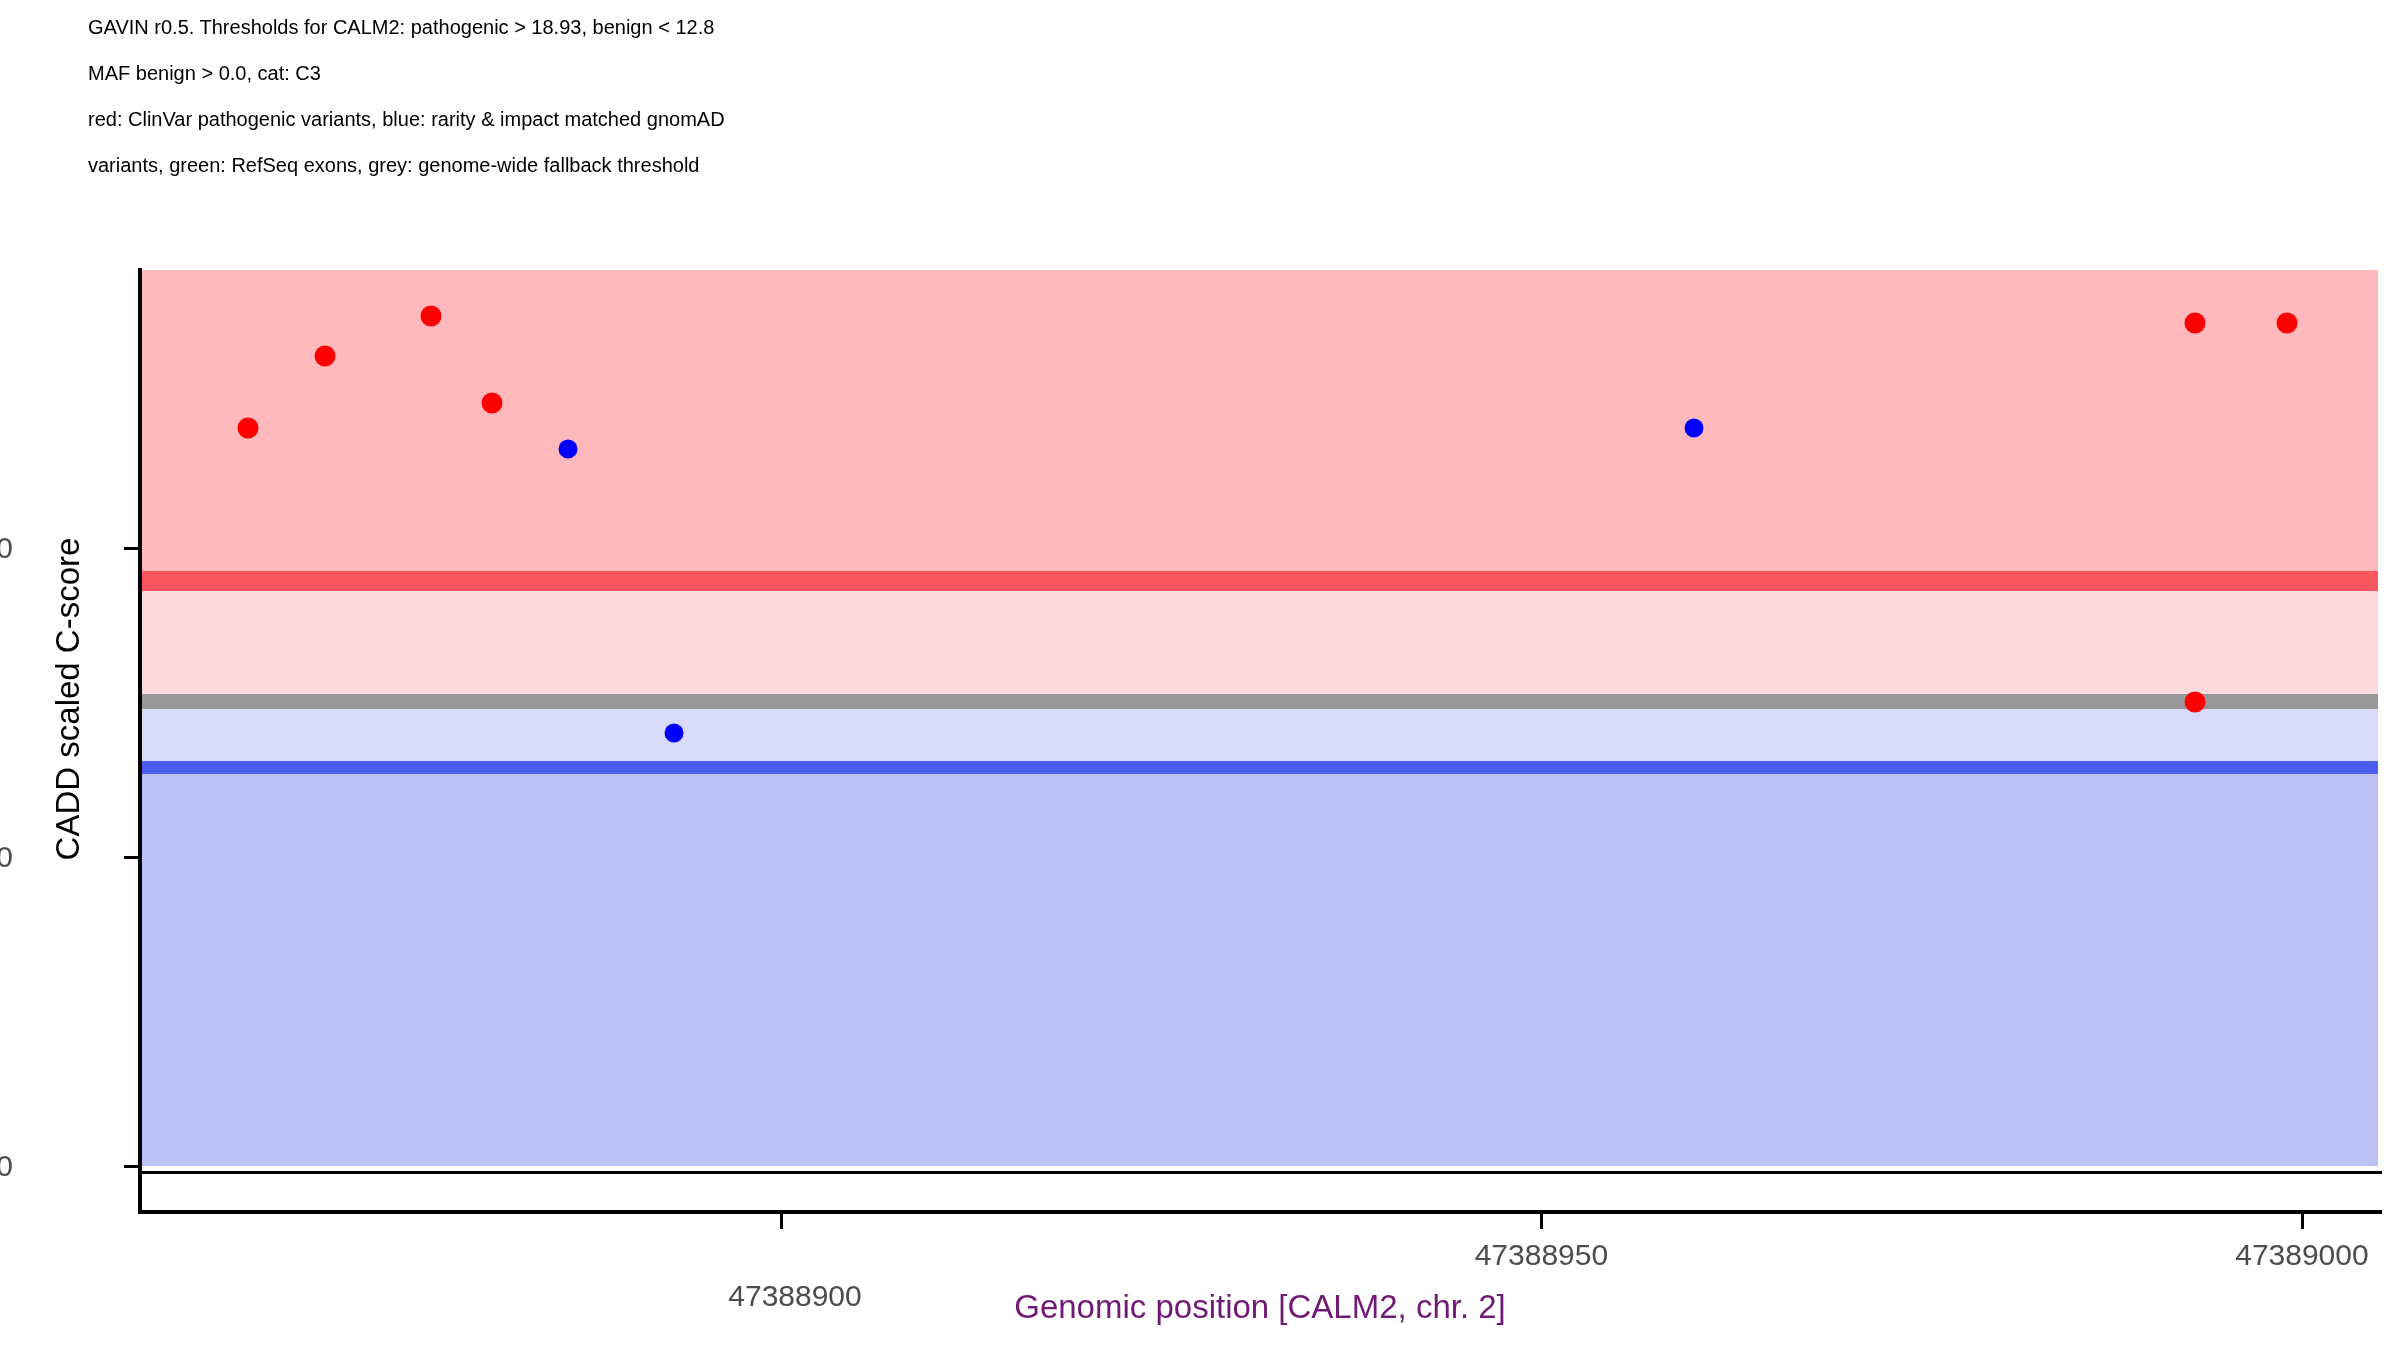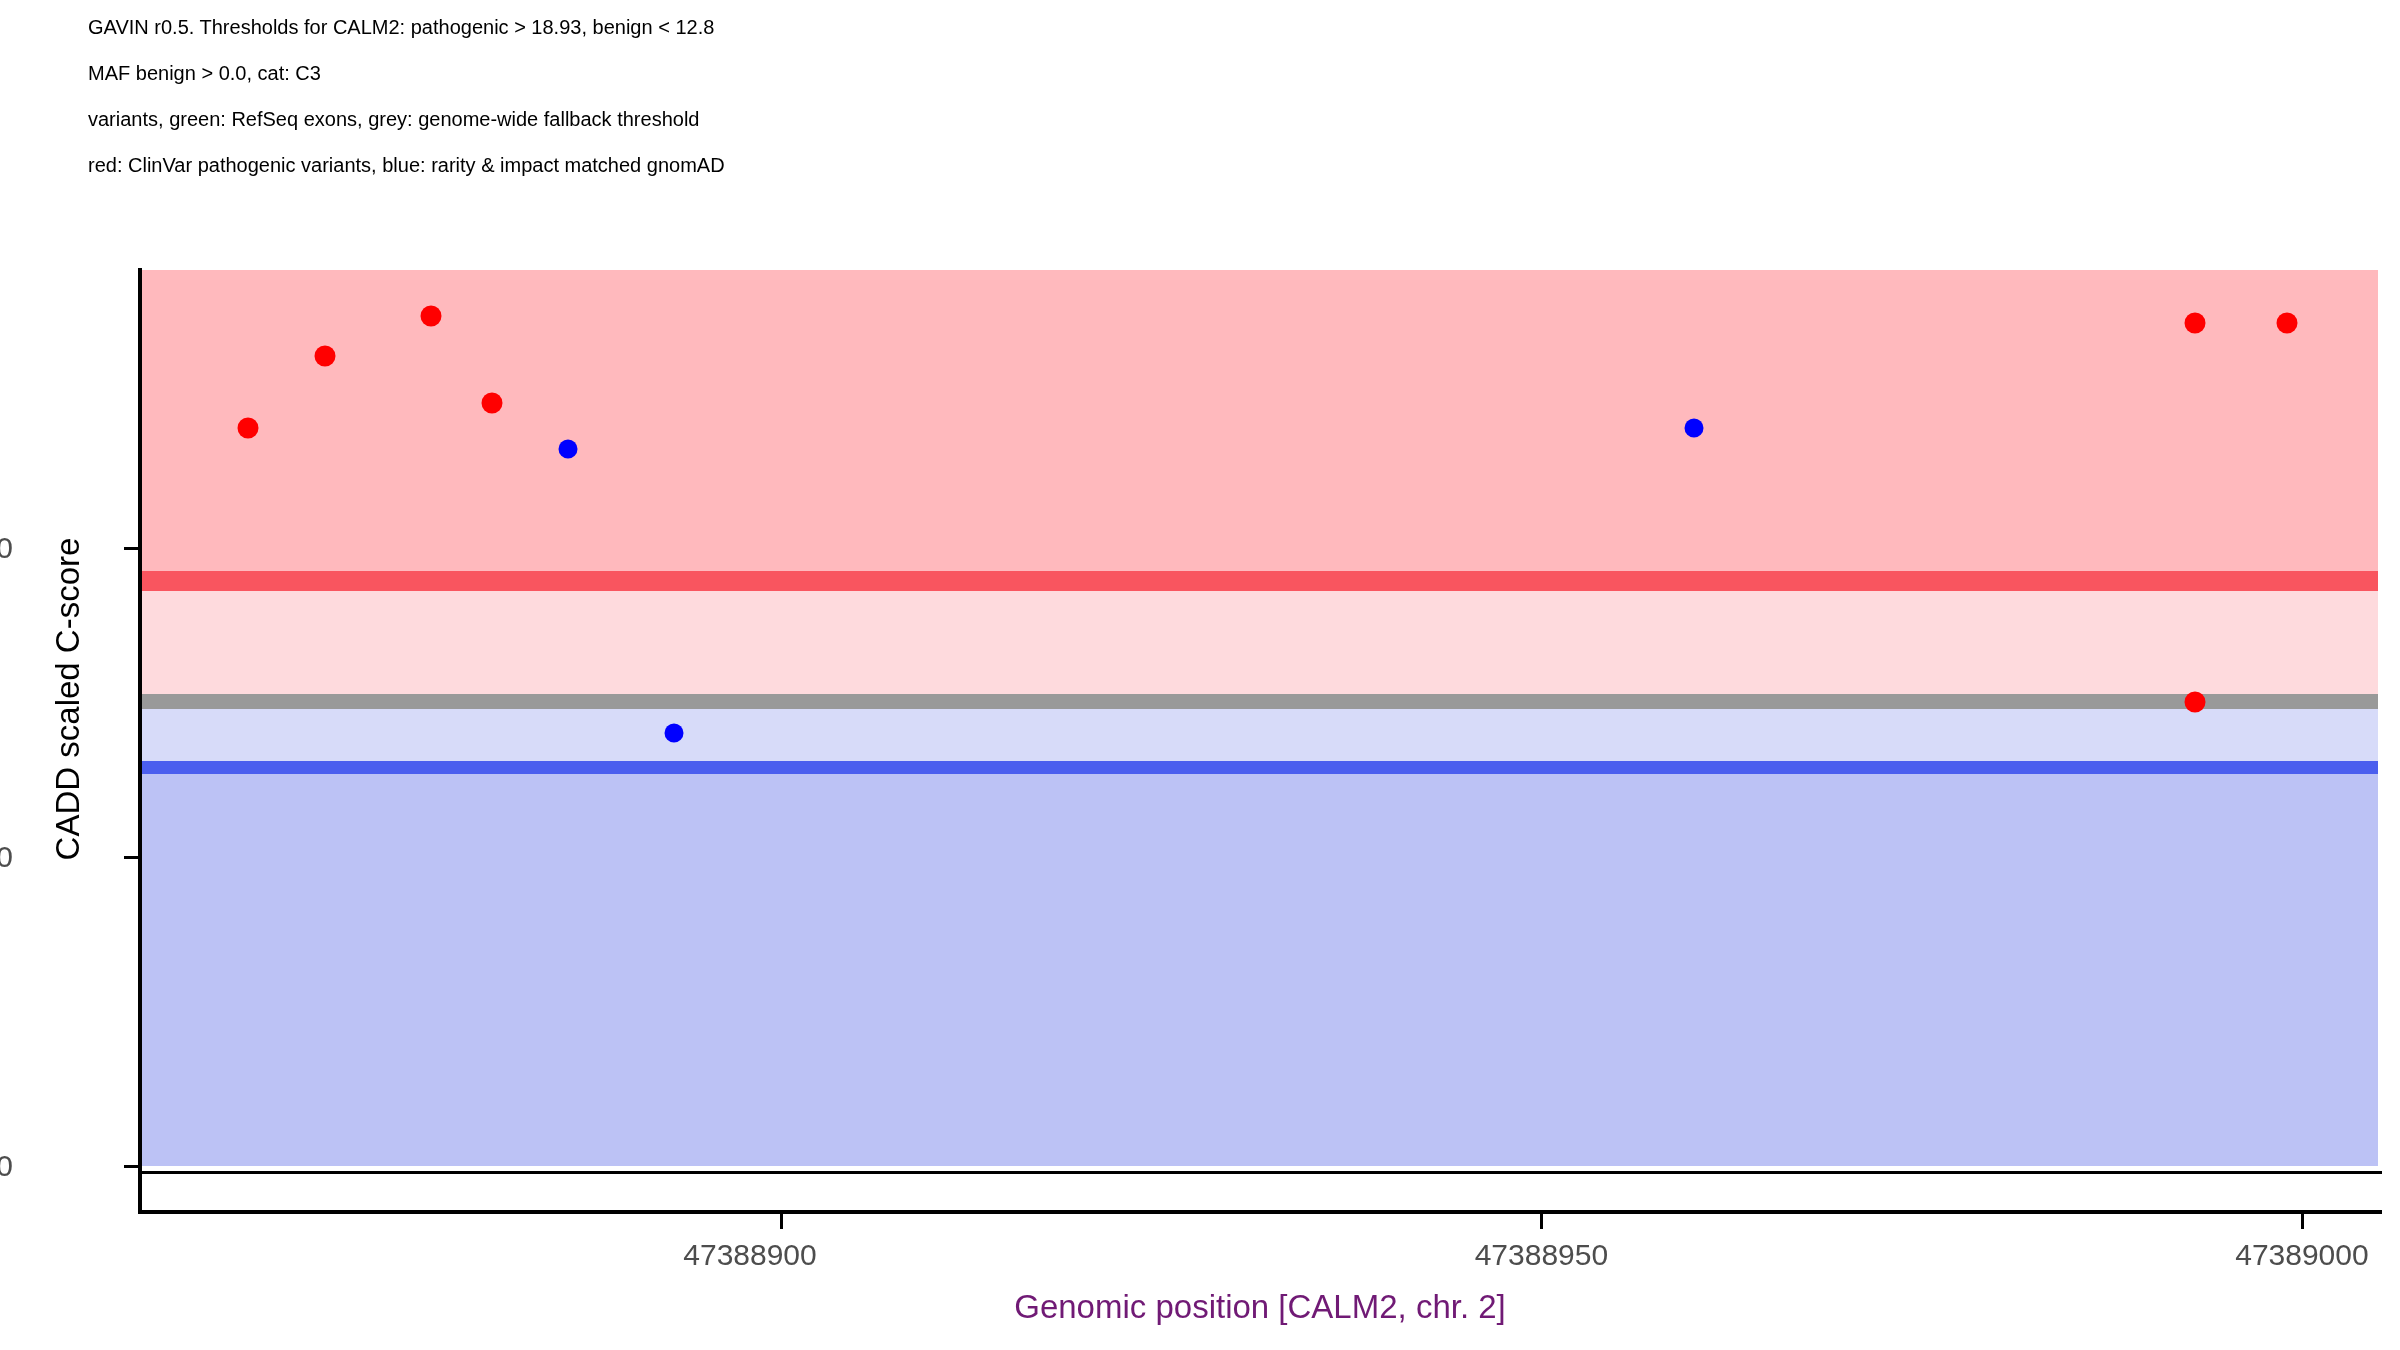--- a/index.html
+++ b/index.html
@@ -144,22 +144,22 @@
   }
 </style>
 </head>
 <body>
 
 <div id="figure">
 
   <div id="title-block">
     <div class="title-line">GAVIN r0.5. Thresholds for CALM2: pathogenic &gt; 18.93, benign &lt; 12.8</div>
     <div class="title-line">MAF benign &gt; 0.0, cat: C3</div>
+    <div class="title-line">red: ClinVar pathogenic variants, blue: rarity &amp; impact matched gnomAD</div>
     <div class="title-line">variants, green: RefSeq exons, grey: genome-wide fallback threshold</div>
-    <div class="title-line">red: ClinVar pathogenic variants, blue: rarity &amp; impact matched gnomAD</div>
   </div>
 
   <div id="panel">
       <div class="band" style="top: 0px; height: 311.014px; background: rgb(255, 185, 189);"></div>
       <div class="band" style="top: 301.44px; height: 19.1489px; background: rgb(249, 85, 95);"></div>
       <div class="band" style="top: 320.589px; height: 103.466px; background: rgb(254, 218, 221);"></div>
       <div class="band" style="top: 424.054px; height: 14.5161px; background: rgb(153, 153, 153);"></div>
       <div class="band" style="top: 438.57px; height: 52.8138px; background: rgb(215, 219, 249);"></div>
       <div class="band" style="top: 491.384px; height: 12.3541px; background: rgb(75, 94, 238);"></div>
       <div class="band" style="top: 503.738px; height: 391.934px; background: rgb(188, 194, 245);"></div>
@@ -183,21 +183,21 @@
       <div class="y-tick-mark" style="top: 1164.67px;"></div>
       <div class="y-tick-label" style="top: 1165.67px;">0</div>
       <div class="y-tick-mark" style="top: 855.82px;"></div>
       <div class="y-tick-label" style="top: 856.82px;">10</div>
       <div class="y-tick-mark" style="top: 546.967px;"></div>
       <div class="y-tick-label" style="top: 547.967px;">20</div>
     </div>
 
   <div id="x-ticks">
       <div class="x-tick-mark" style="left: 779.857px;"></div>
-      <div class="x-tick-label" style="left: 750px;">47388900</div>
+      <div class="x-tick-label" style="left: 795px; margin-top: 41px;">47388900</div>
       <div class="x-tick-mark" style="left: 1540.4px;"></div>
       <div class="x-tick-label" style="left: 1541.4px;">47388950</div>
       <div class="x-tick-mark" style="left: 2300.95px;"></div>
       <div class="x-tick-label" style="left: 2301.95px;">47389000</div>
     </div>
 
   <div id="y-axis-title">CADD scaled C-score</div>
   <div id="x-axis-title">Genomic position [CALM2, chr. 2]</div>
 
 </div>

